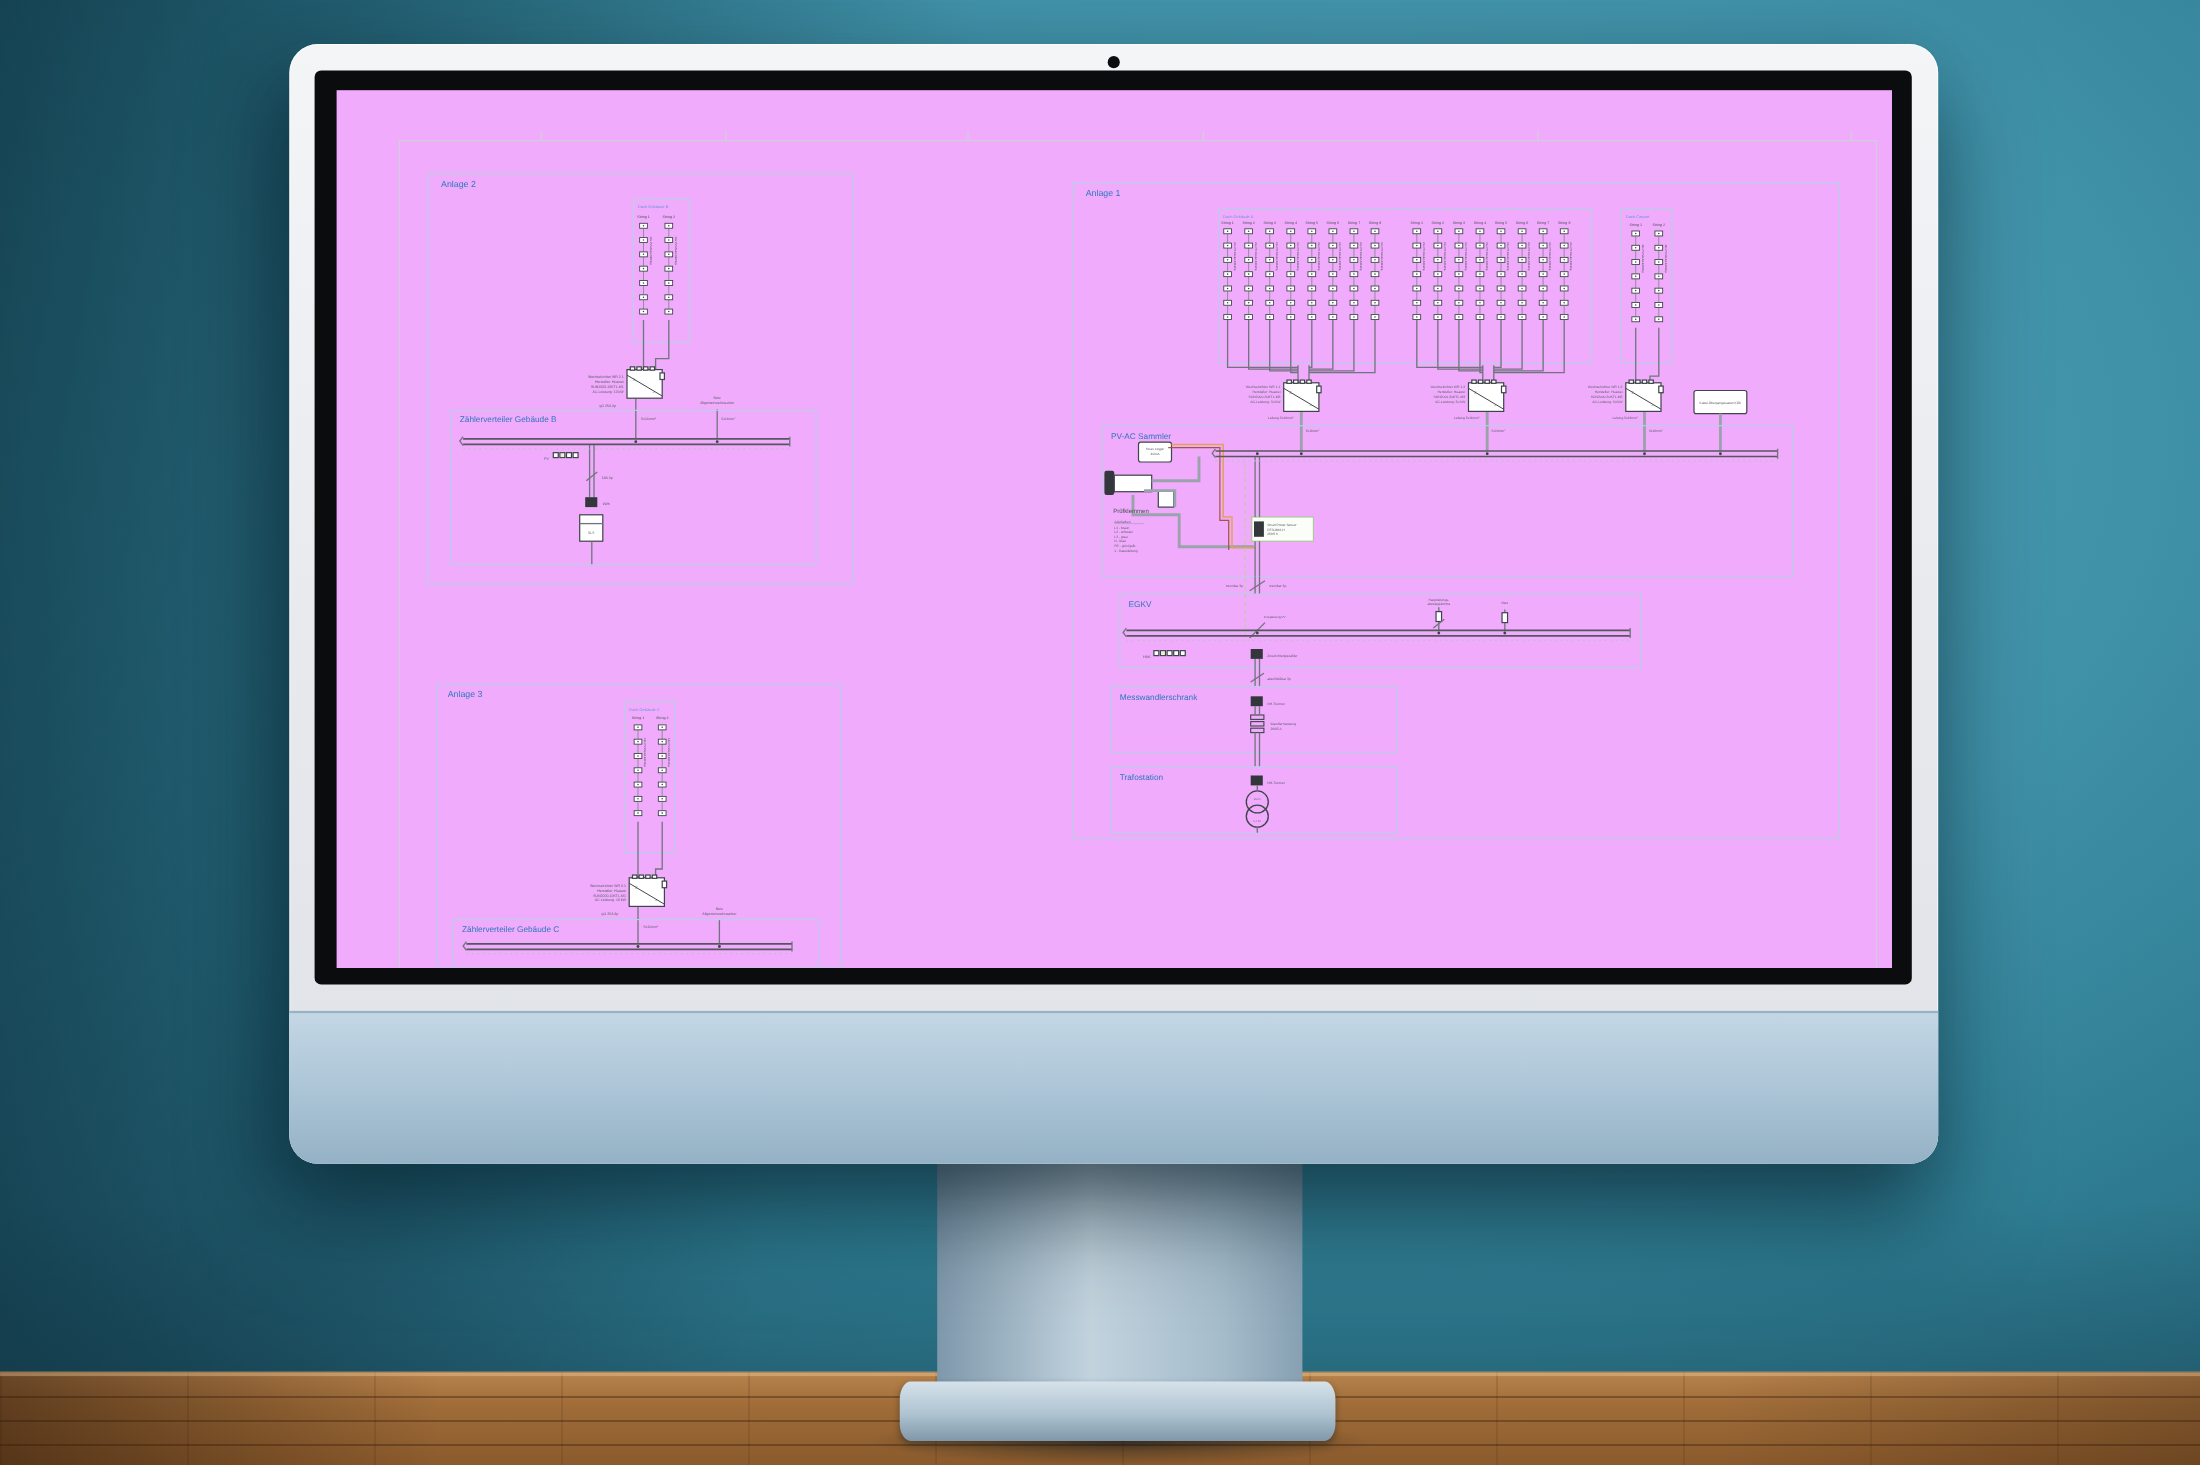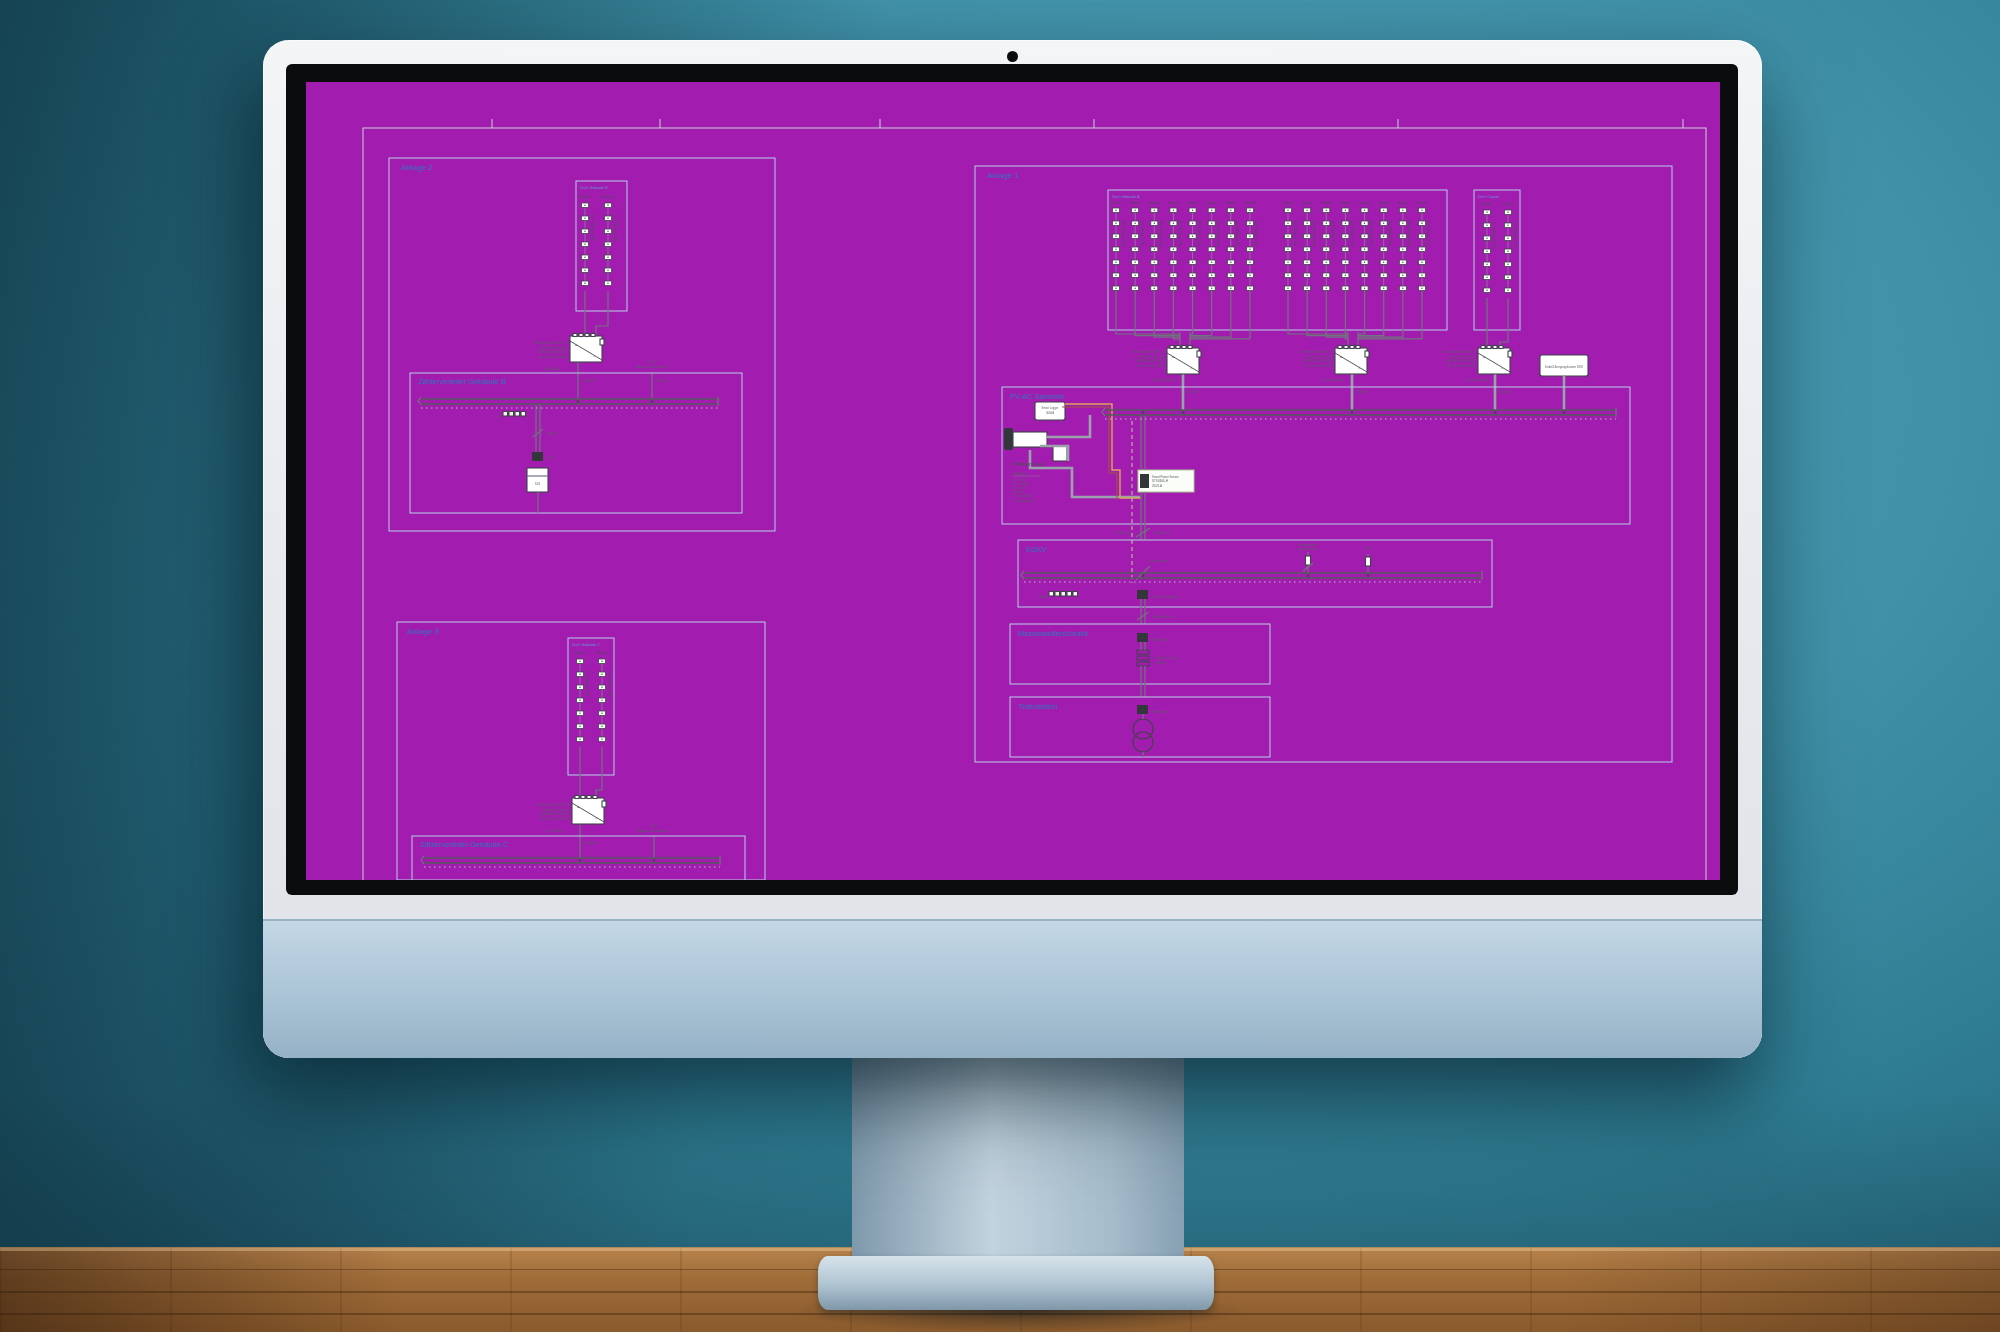--- a/index.html
+++ b/index.html
@@ -25,21 +25,21 @@
   .stand-neck{position:absolute;left:852px;top:1024px;width:332px;height:250px;
     background:linear-gradient(90deg,#7e98ab 0%,#c2d3de 42%,#a5bccb 78%,#87a0b2 100%);}
   .stand-neck::after{content:"";position:absolute;inset:0;background:linear-gradient(180deg,rgba(25,45,60,.22),rgba(0,0,0,0) 28%);}
   .stand-base{position:absolute;left:818px;top:1256px;width:396px;height:54px;border-radius:10px/16px;
     background:linear-gradient(180deg,#d6e2ea 0%,#aec3d1 55%,#7f97a9 100%);box-shadow:0 3px 6px rgba(10,25,35,.35);}
   .monitor{position:absolute;left:263px;top:40px;width:1499px;height:1018px;border-radius:26px;
     background:linear-gradient(180deg,#f4f5f7 0%,#e7e9ed 55%,#dfe2e7 100%);
     box-shadow:0 45px 90px rgba(4,24,34,.5), -25px 25px 60px rgba(4,24,34,.25), inset 0 0 0 1px rgba(255,255,255,.55);}
   .camera{position:absolute;left:744px;top:11px;width:11px;height:11px;border-radius:50%;background:#0b0c0f;}
   .screen{position:absolute;left:23px;top:24px;width:1452px;height:831px;background:#0b0c0e;border-radius:6px;}
-  .screen-content{position:absolute;left:20px;top:18px;width:1414px;height:798px;background:#a21caf;overflow:hidden;}
+  .screen-content{position:absolute;left:20px;top:18px;width:1414px;height:798px;background:#f0abfc;overflow:hidden;}
   .screen-content svg{display:block;width:100%;height:100%;}
   .chin{position:absolute;left:0;top:879px;width:100%;height:139px;border-radius:0 0 26px 26px;
     background:linear-gradient(180deg,#c4d7e5 0%,#aac4d6 55%,#95b1c5 100%);}
   .chin::before{content:"";position:absolute;left:0;right:0;top:0;height:2px;background:rgba(110,140,165,.5);}
   svg text{font-family:"Liberation Sans",sans-serif;fill:#4a4f55;}
   .bt{fill:#2e78bf;}        
   .bs{fill:#5f9bd0;}        
   .tn{fill:#5a5f66;}        
   .frame{stroke:#ccd2d8;stroke-width:1;fill:none;}
   .pbox{stroke:#b5d0e6;stroke-width:1;fill:none;}

